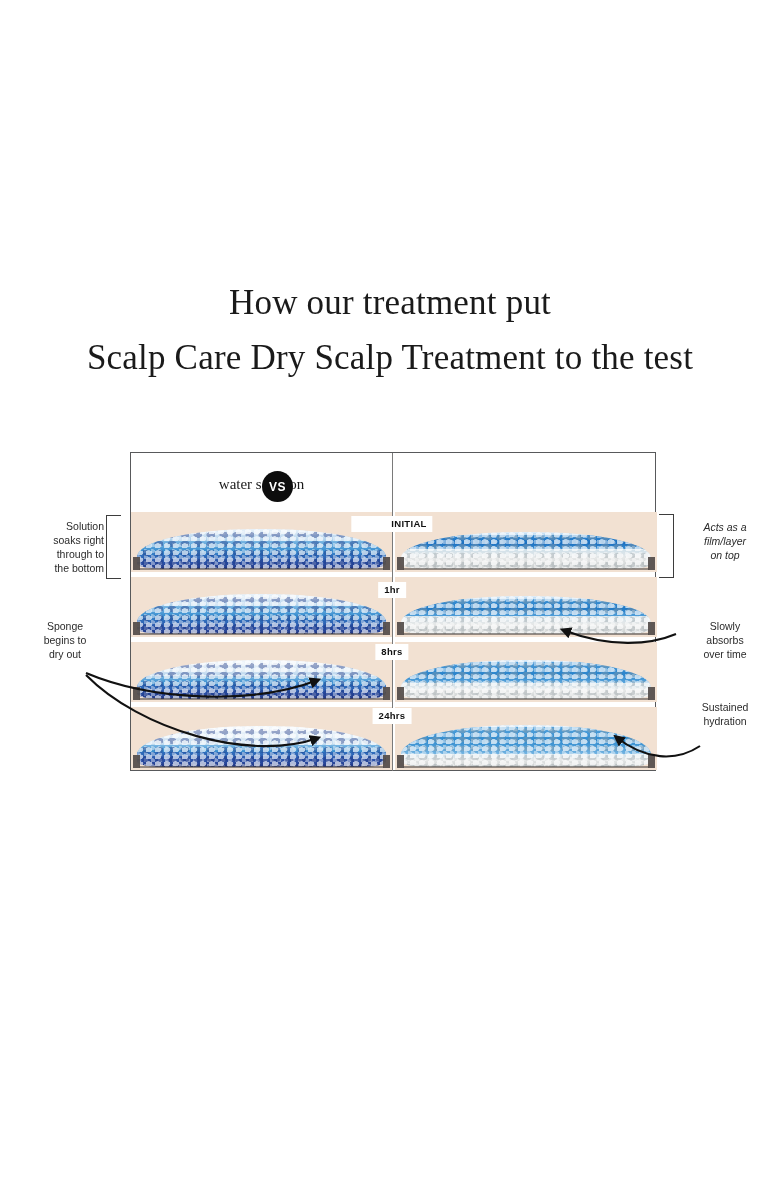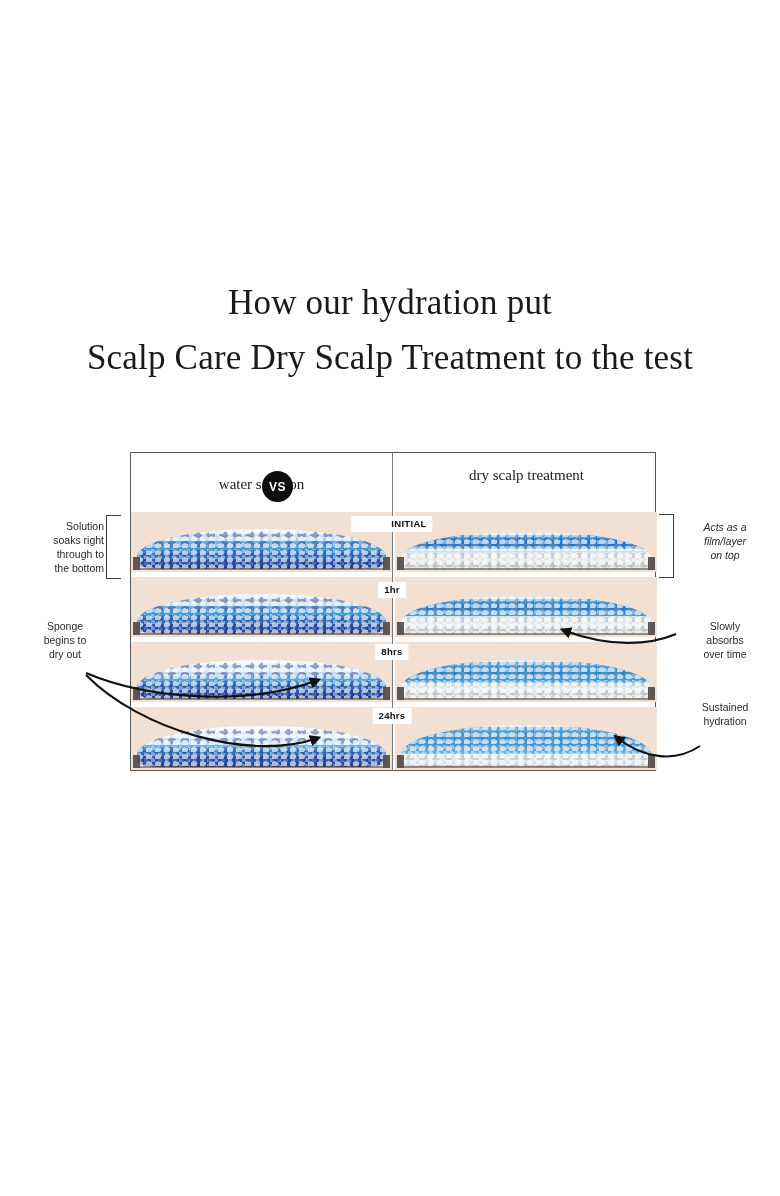--- a/index.html
+++ b/index.html
@@ -269,30 +269,29 @@
     width: 780px;
     height: 1196px;
     pointer-events: none;
     z-index: 9;
   }
 </style>
 </head>
 <body>
 
 <div id="title-block">
-  <div class="title-line">How our hydration put</div>
+  <div class="title-line">How our treatment put</div>
   <div class="title-line">Scalp Care Dry Scalp Treatment to the test</div>
 </div>
 
 <div id="comparison-panel">
 
   <div id="panel-header">
     <div class="header-label" id="header-left-label">water solution</div>
     <div class="header-label" id="header-right-label">
-      <div>dry scalp treatment</div>
     </div>
   </div>
 
   <div id="center-divider"></div>
 
   <div class="photo-row" style="top:59px;">
     <div class="photo-half left">
       <div class="sponge sponge-water" style="height:40px;">
         <div class="band band-top"></div>
           <div class="band band-mid"></div>

